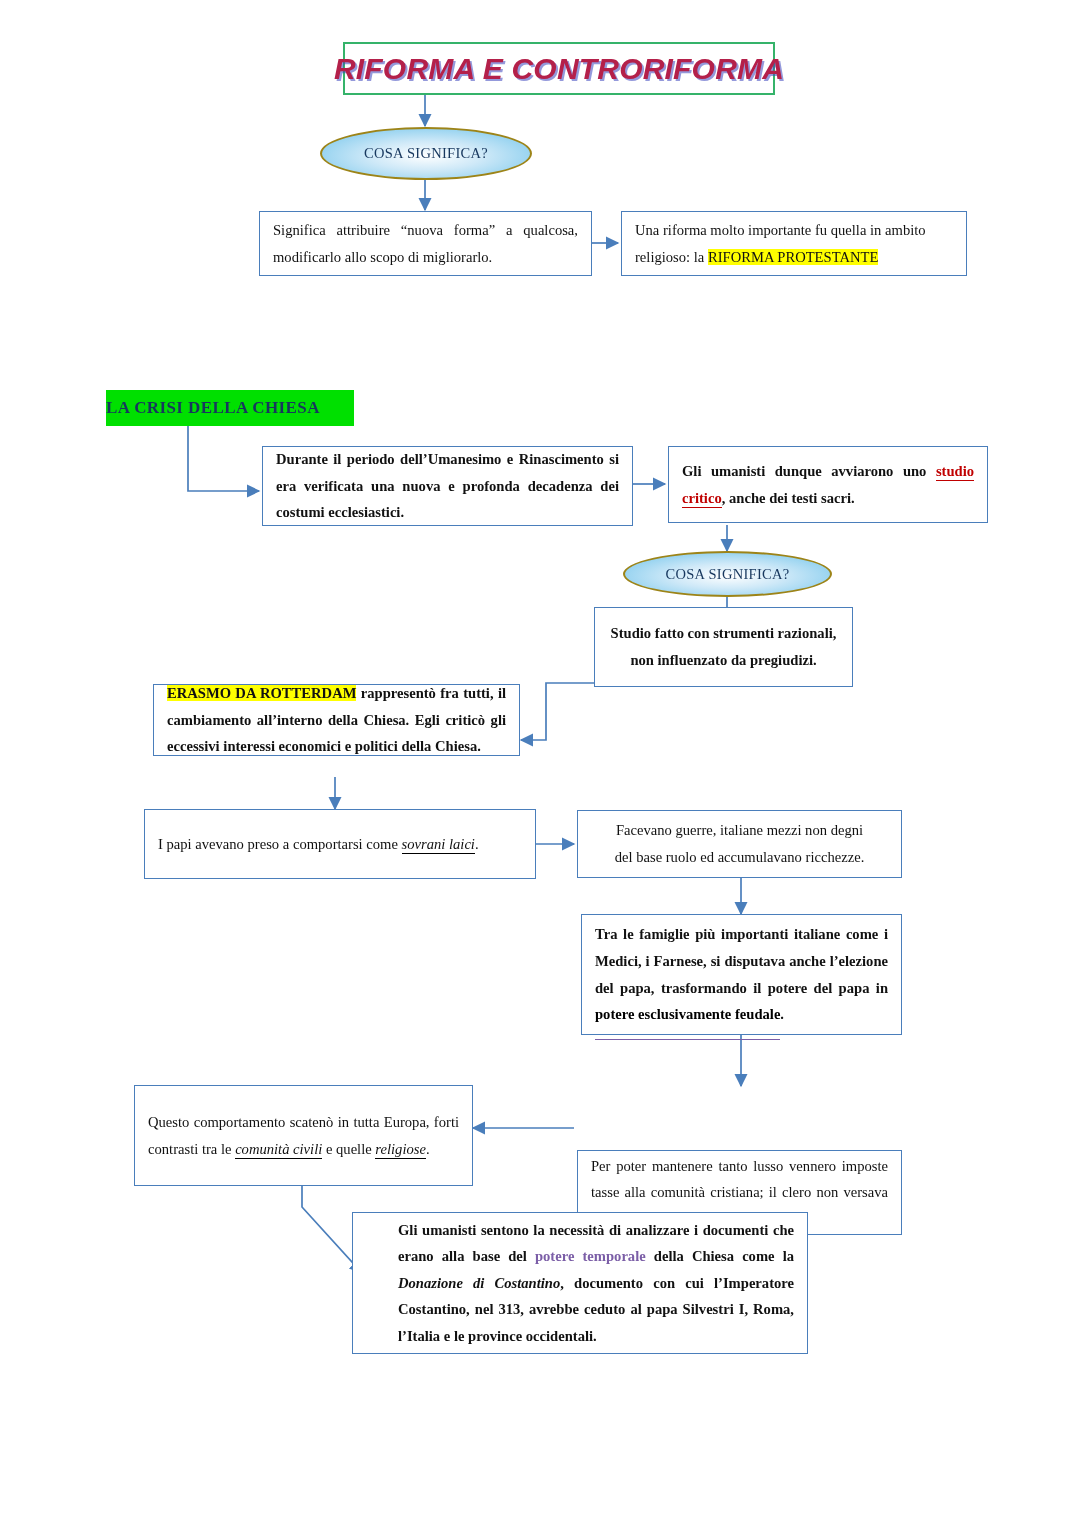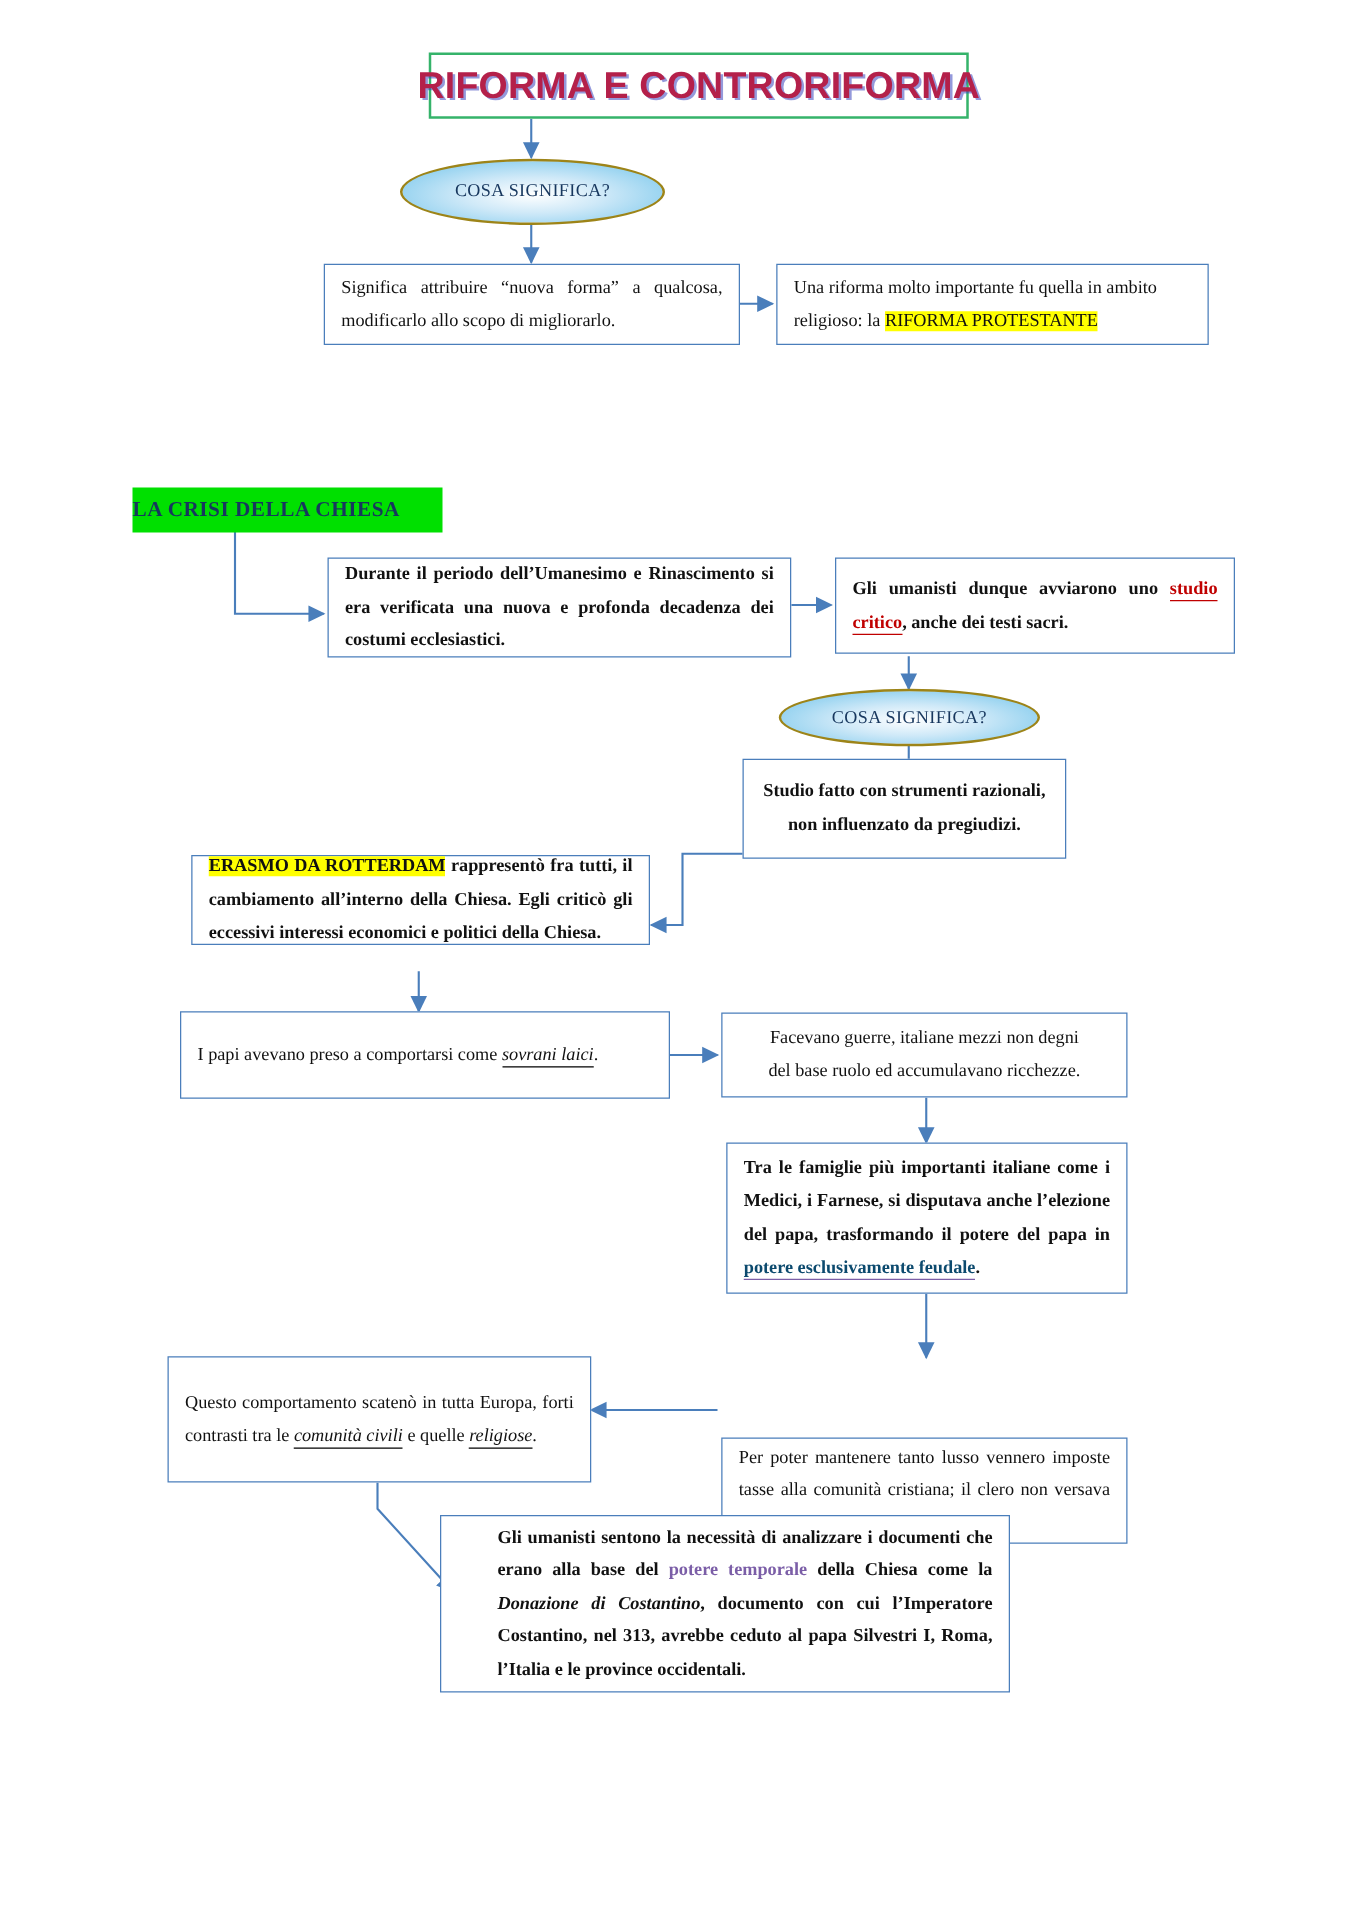--- a/index.html
+++ b/index.html
@@ -43,20 +43,21 @@
     justify-content: center;
   }
   .title-text {
     font-family: "Liberation Sans", "DejaVu Sans", sans-serif;
     font-weight: bold;
     font-size: 30px;
     letter-spacing: 0.2px;
     color: #b4204a;
     text-shadow: 2px 2px 0 rgba(60,70,190,0.55);
     white-space: nowrap;
+    font-style: italic;
   }
 
   
   .ellipse {
     border: 2px solid #9d8418;
     border-radius: 50%;
     background: radial-gradient(ellipse at 50% 55%, #ffffff 0%, #cfe9f8 38%, #8fd0ef 78%, #8ac8e8 100%);
     display: flex;
     align-items: center;
     justify-content: center;
@@ -104,23 +105,23 @@
   }
 
   
   .hl-yellow { background: #ffff00; }
   .red-ul {
     color: #c00000;
     border-bottom: 1.4px solid #c00000;
     padding-bottom: 1px;
   }
   .purple-ul {
-    color: #0c4a6e;
+    color: #000000;
     border-bottom: 1.2px solid #7b5ea7;
-    padding-bottom: 1px;
+    padding-bottom: 17px;
   }
   .purple { color: #7b5ea7; }
   .ital-ul {
     font-style: italic;
     border-bottom: 1.4px solid #000000;
     padding-bottom: 1px;
   }
   .ital { font-style: italic; }
 </style>
 </head>

